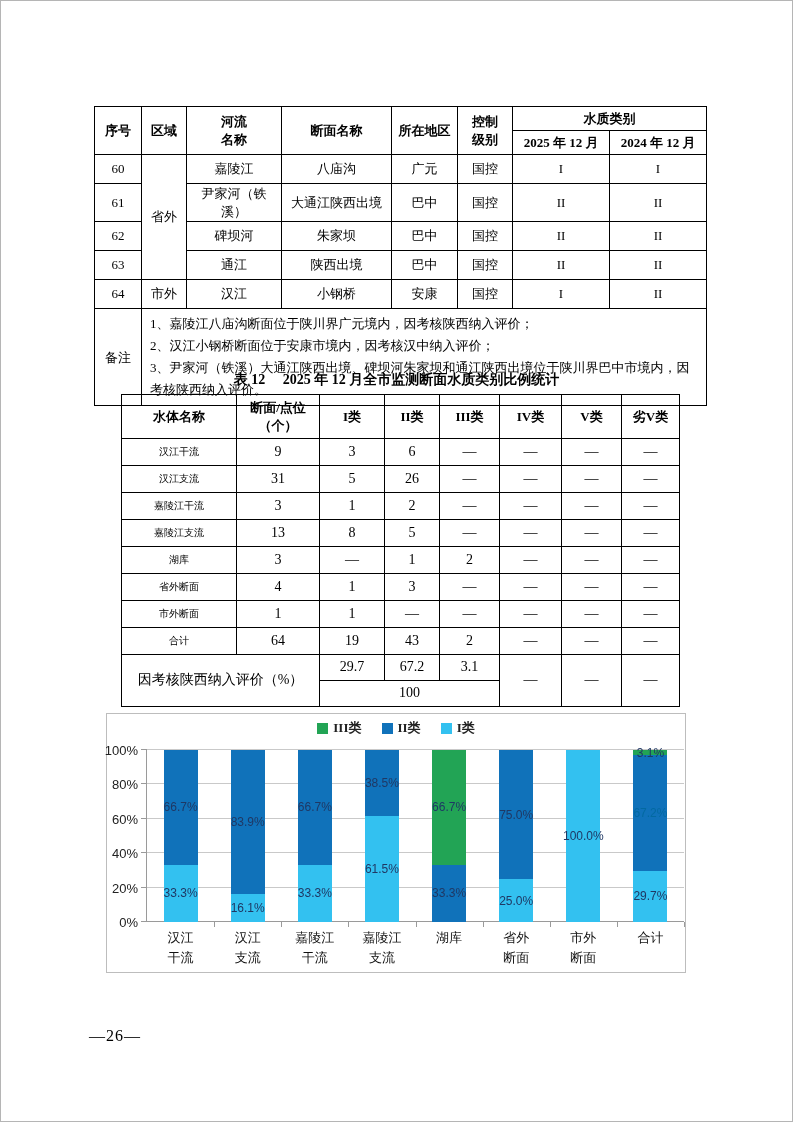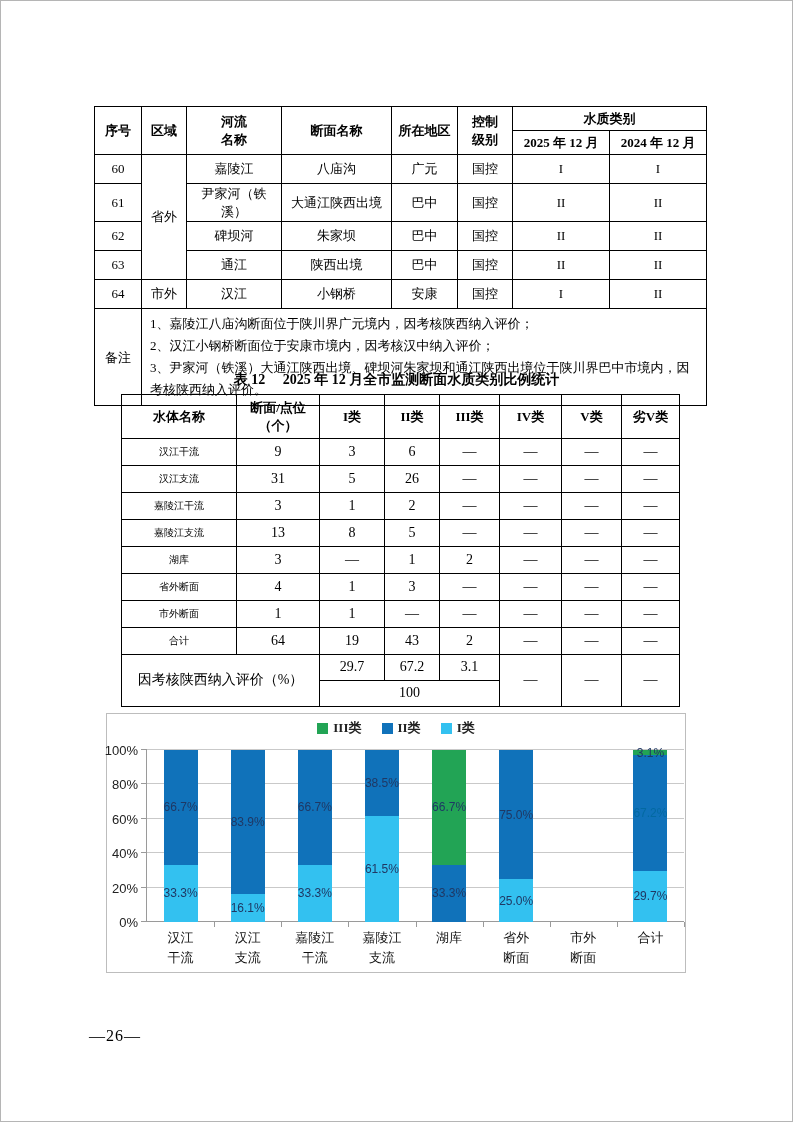--- a/index.html
+++ b/index.html
@@ -386,20 +386,24 @@
           <div class="seg-label" style="bottom: 66.65%; color: rgb(31, 56, 100);">66.7%</div>
         </div>
         <div class="xtick" style="left: 62.5%;"></div>
         <div class="slot" style="left: 62.5%; width: 12.5%;">
           <div class="seg" style="bottom: 0%; height: 25%; background: rgb(51, 193, 240);"></div>
           <div class="seg-label" style="bottom: 12.5%; color: rgb(31, 56, 100);">25.0%</div>
           <div class="seg" style="bottom: 25%; height: 75%; background: rgb(16, 114, 186);"></div>
           <div class="seg-label" style="bottom: 62.5%; color: rgb(31, 56, 100);">75.0%</div>
         </div>
         <div class="xtick" style="left: 75%;"></div>
+        <div class="slot" style="left: 75%; width: 12.5%;">
+          <div class="seg" style="bottom: 0%; height: 100%; background: rgb(51, 193, 240);"></div>
+          <div class="seg-label" style="bottom: 50%; color: rgb(31, 56, 100);">100.0%</div>
+        </div>
         <div class="xtick" style="left: 87.5%;"></div>
         <div class="slot" style="left: 87.5%; width: 12.5%;">
           <div class="seg" style="bottom: 0%; height: 29.7%; background: rgb(51, 193, 240);"></div>
           <div class="seg-label" style="bottom: 14.85%; color: rgb(31, 56, 100);">29.7%</div>
           <div class="seg" style="bottom: 29.7%; height: 67.2%; background: rgb(16, 114, 186);"></div>
           <div class="seg-label" style="bottom: 63.3%; color: #0369a1;">67.2%</div>
           <div class="seg" style="bottom: 96.9%; height: 3.1%; background: rgb(34, 164, 85);"></div>
           <div class="seg-label" style="bottom: 98.45%; color: rgb(31, 56, 100);">3.1%</div>
         </div>
         <div class="xtick" style="left: 100%;"></div>

